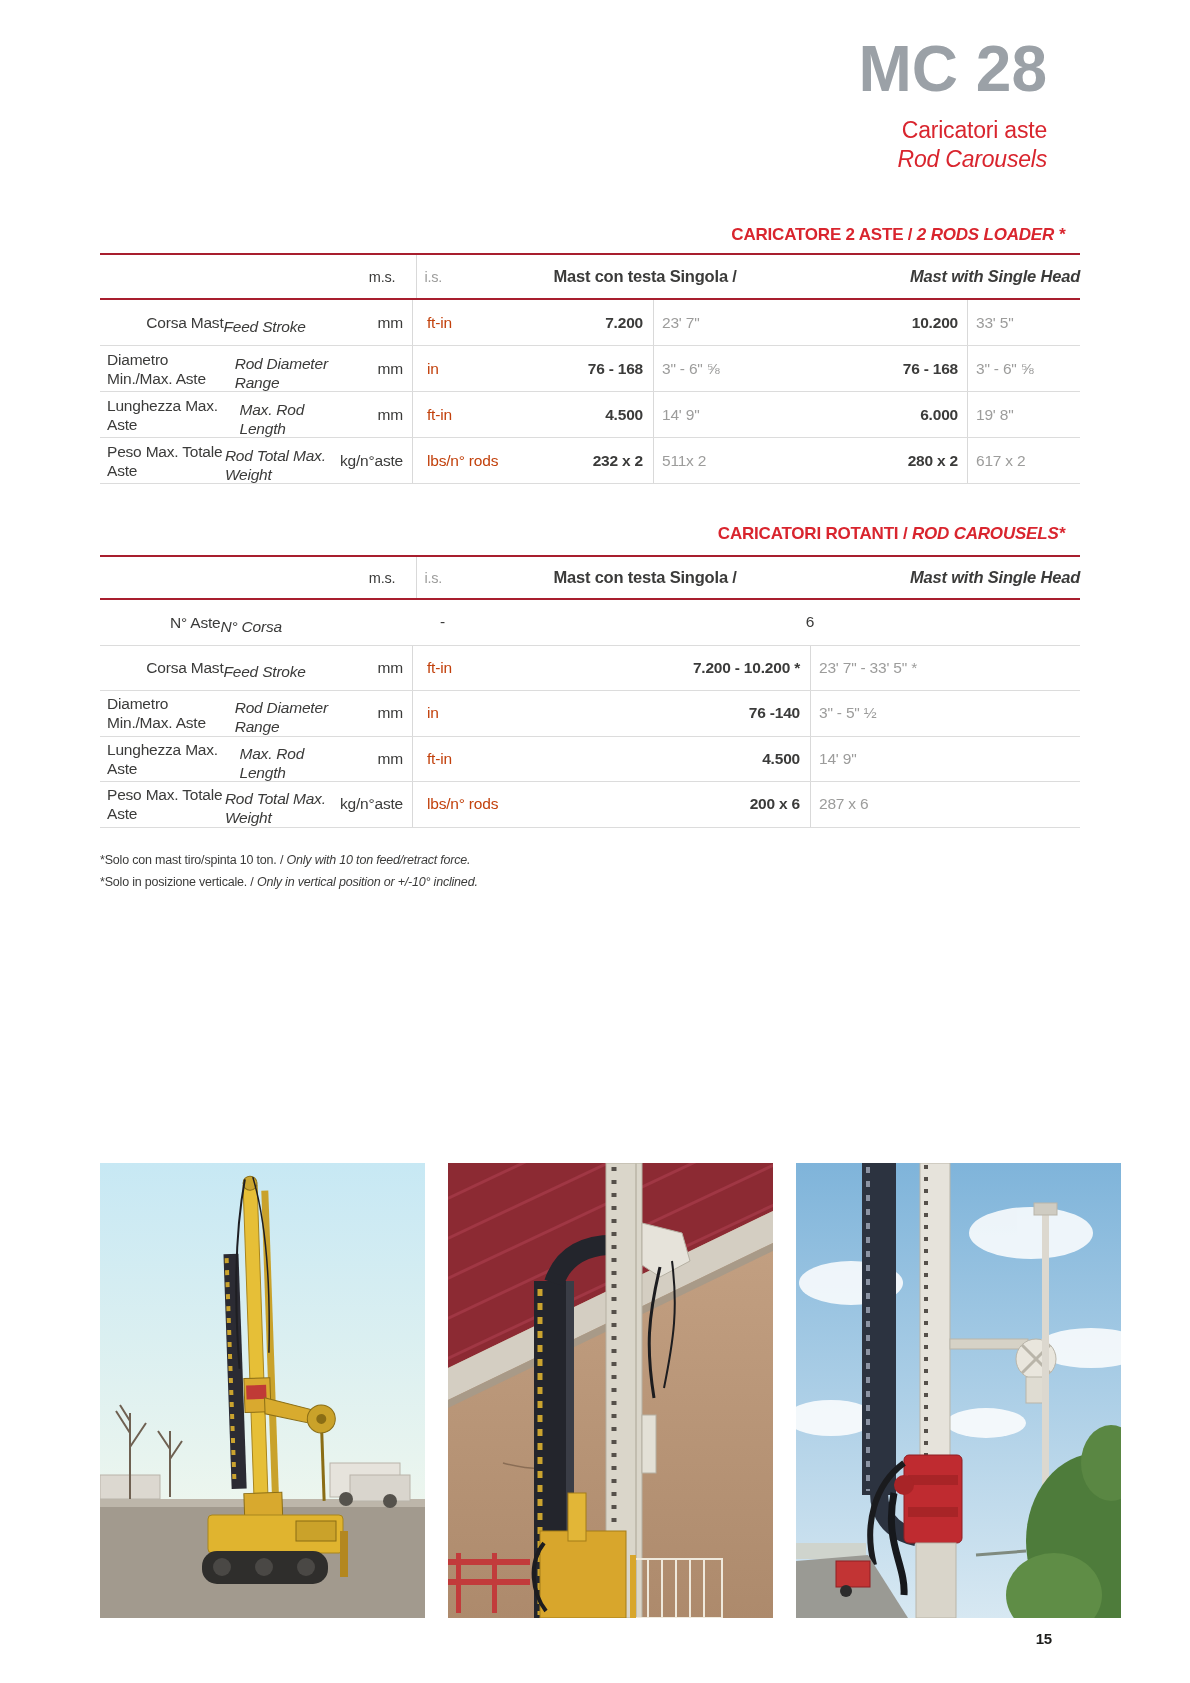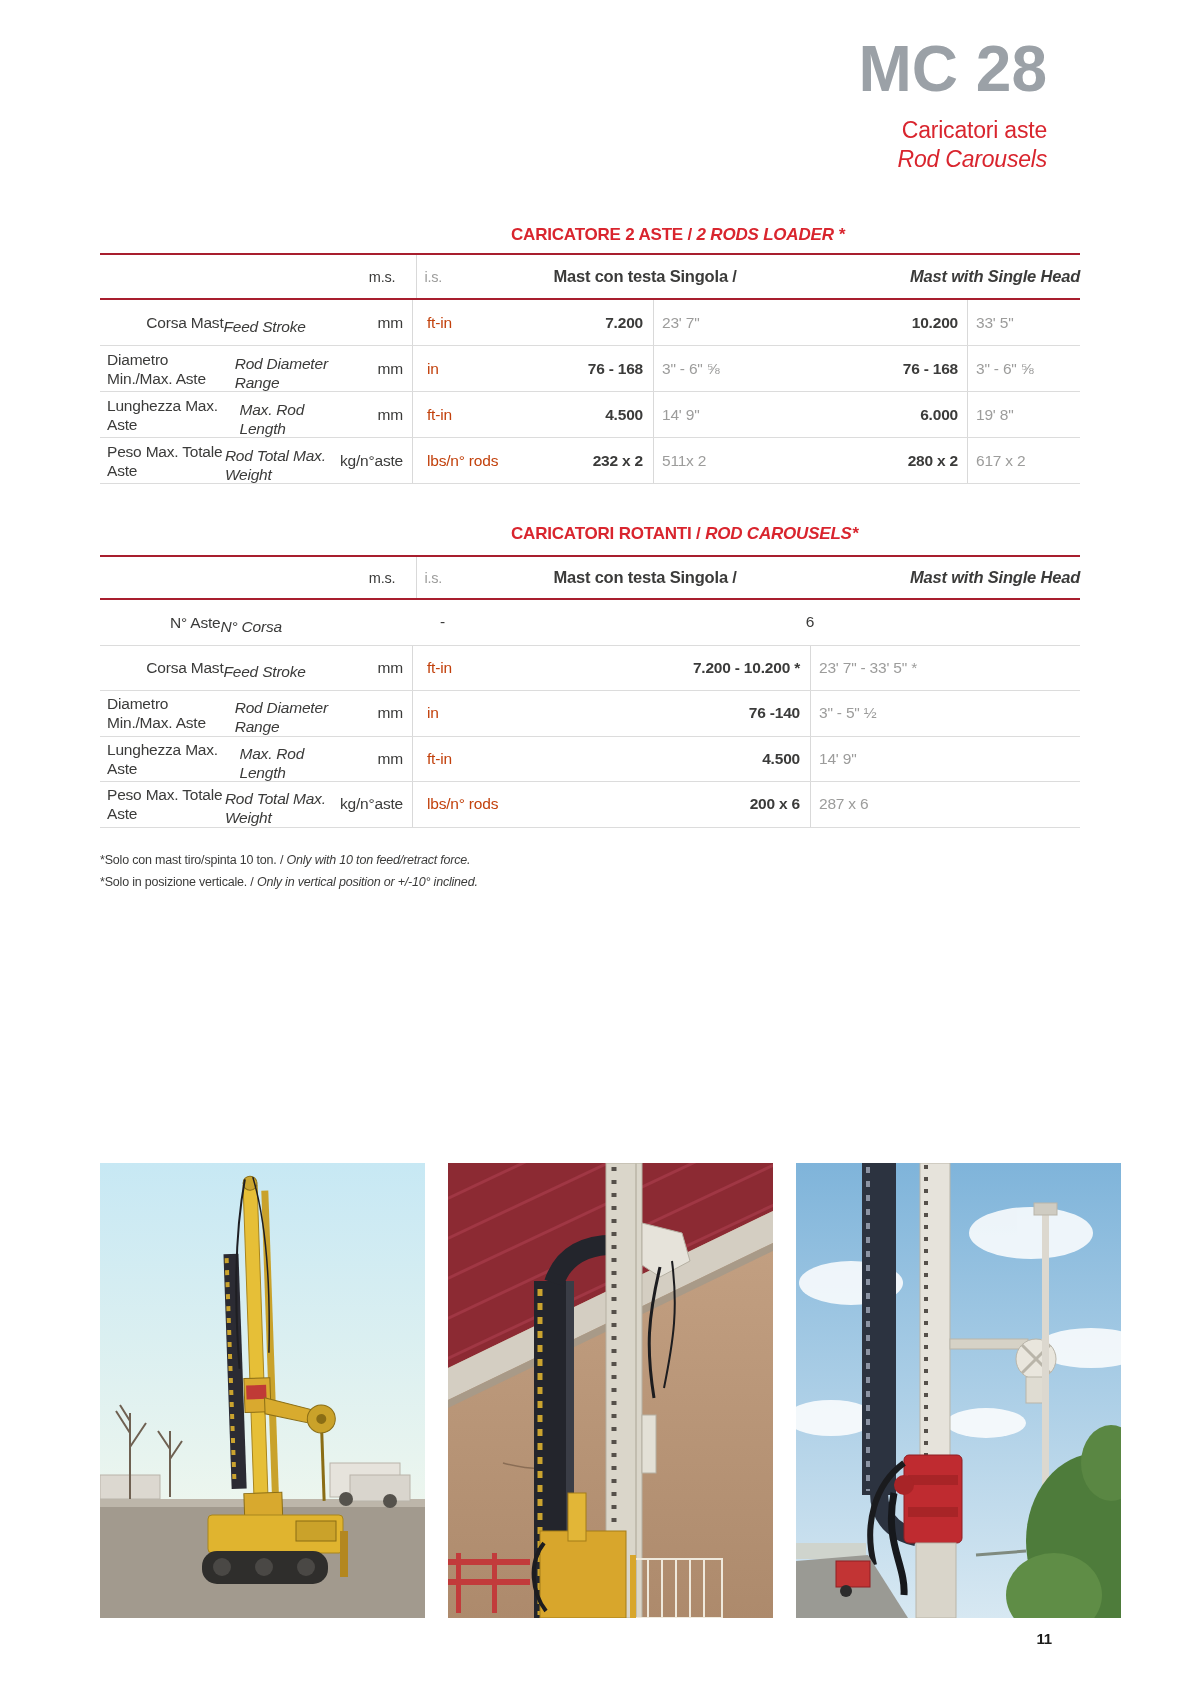--- a/index.html
+++ b/index.html
@@ -6,21 +6,21 @@
   .page{position:relative;width:1190px;height:1683px;background:#fff;overflow:hidden;
         font-family:"Liberation Sans","DejaVu Sans",sans-serif;color:#3b3b3a;letter-spacing:-0.2px;}
 
   
   .hdr{position:absolute;top:36px;right:143px;text-align:right;}
   .model{font-size:64px;font-weight:700;color:#9ba1a7;line-height:66px;letter-spacing:0;}
   .sub-it{margin-top:14px;font-size:23px;color:#d9252e;line-height:29px;}
   .sub-en{font-size:23px;font-style:italic;color:#d9252e;line-height:29px;}
 
   
-  .tbl-title{position:absolute;left:511px;width:540px;text-align:left;
+  .tbl-title{position:absolute;left:525px;width:540px;text-align:right;
              font-size:17px;font-weight:700;color:#d9252e;}
   .tbl-title .en{font-style:italic;}
   .t1-title{top:225px;}
   .t2-title{top:524px;}
 
   
   .tbl{position:absolute;left:100px;width:980px;}
   .t1{top:253px;}
   .t2{top:555px;}
   .thead{display:flex;height:47px;border-top:2px solid #a81e2e;border-bottom:2px solid #a81e2e;box-sizing:border-box;gap:12px;}
@@ -364,15 +364,15 @@
         <rect x="0" y="380" width="70" height="16" fill="#cfd4cd"></rect>
         <polygon points="0,398 72,392 112,455 0,455" fill="#9a9a94"></polygon>
         <rect x="40" y="398" width="34" height="26" fill="#c23434" stroke="#8f1e23"></rect>
         <circle cx="50" cy="428" r="6" fill="#2c2c2c"></circle>
         <line x1="180" y1="392" x2="230" y2="388" stroke="#7f8a7f" stroke-width="3"></line>
       </svg>
     </div>
 
   </div>
 
-  <div class="pnum">11</div>
+  <div class="pnum">15</div>
 
 </div>
 
 </body></html>

